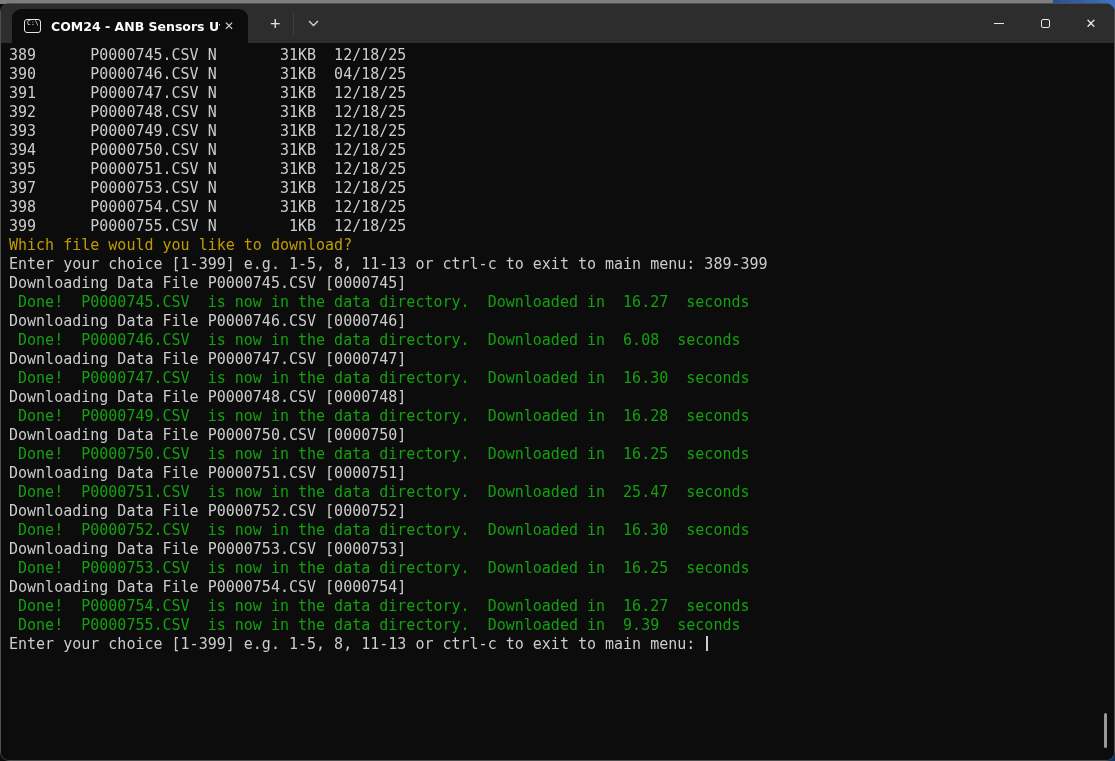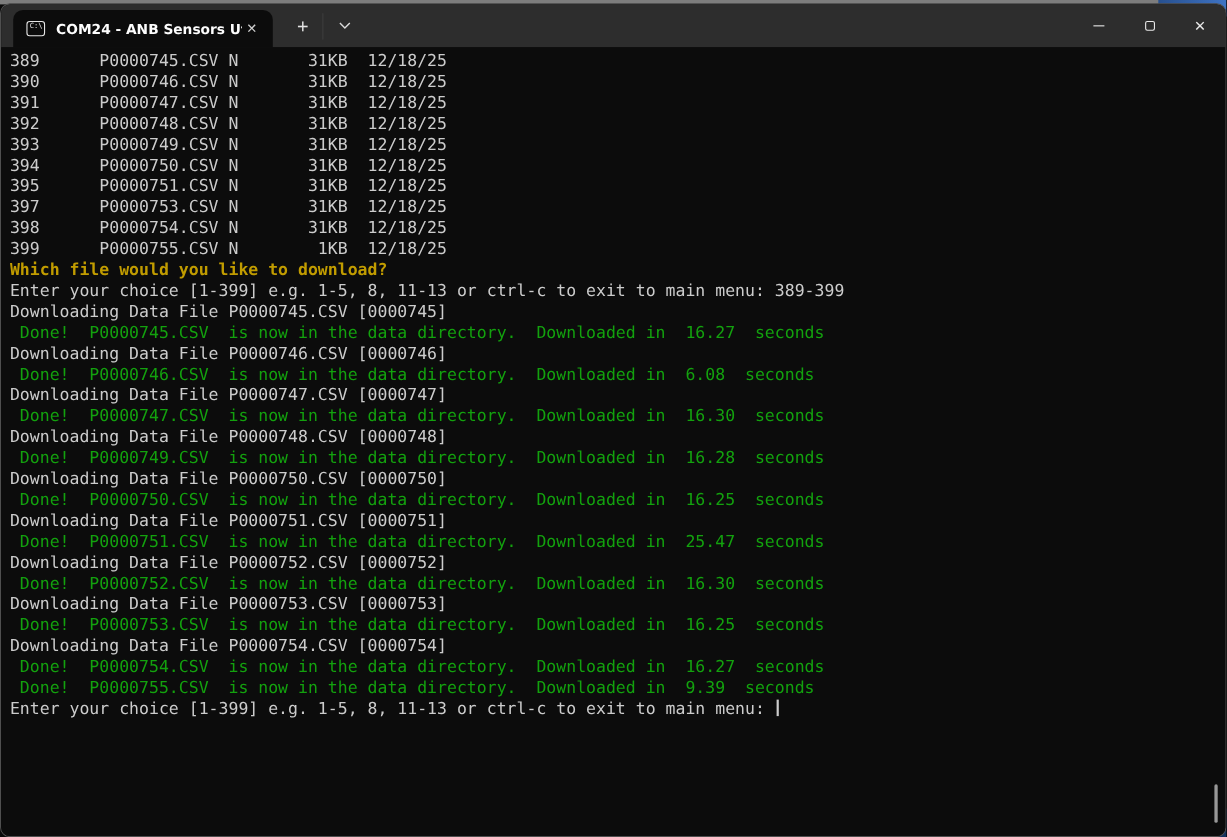--- a/index.html
+++ b/index.html
@@ -36,21 +36,21 @@
              display:flex; align-items:center; justify-content:center; }
   .min-glyph { display:block; width:10px; height:1px; background:#e8e8e8; }
   .max-glyph { display:block; width:9px; height:9px; border:1px solid #e8e8e8; border-radius:2px; }
   .close-glyph { font-size:13px; line-height:13px; color:#eaeaea; }
 
   
   .terminal { position:relative; flex:1 1 auto; background:var(--term-bg);
               padding:3px 16px 0 8px; overflow:hidden; }
   .line { font-family:"DejaVu Sans Mono",monospace; font-size:15px; line-height:19px;
           white-space:pre; color:var(--term-fg); }
-  .line.yellow { color:var(--term-yellow);font-weight:bold; }
+  .line.yellow { color:var(--term-yellow); }
   .line.green  { color:var(--term-green); }
   .cursor { display:inline-block; width:2px; height:15px; background:var(--term-fg);
             vertical-align:-2px; margin-left:2px; }
   .scroll-thumb { position:absolute; right:7px; bottom:12px; width:3px; height:35px;
                   background:#989898; border-radius:2px; }
 </style>
 </head>
 <body>
 
 <div>
@@ -82,21 +82,21 @@
         <span class="max-glyph"></span>
       </button>
     <button class="win-btn">
         <span class="close-glyph">✕</span>
       </button>
   </div>
 
   <div class="terminal">
     <div id="term-lines">
         <div class="line">389      P0000745.CSV N       31KB  12/18/25</div>
-        <div class="line">390      P0000746.CSV N       31KB  12/18/25</div>
+        <div class="line">390      P0000746.CSV N       31KB  04/18/25</div>
         <div class="line">391      P0000747.CSV N       31KB  12/18/25</div>
         <div class="line">392      P0000748.CSV N       31KB  12/18/25</div>
         <div class="line">393      P0000749.CSV N       31KB  12/18/25</div>
         <div class="line">394      P0000750.CSV N       31KB  12/18/25</div>
         <div class="line">395      P0000751.CSV N       31KB  12/18/25</div>
         <div class="line">397      P0000753.CSV N       31KB  12/18/25</div>
         <div class="line">398      P0000754.CSV N       31KB  12/18/25</div>
         <div class="line">399      P0000755.CSV N        1KB  12/18/25</div>
         <div class="line"></div>
         <div class="line yellow">Which file would you like to download?</div>

